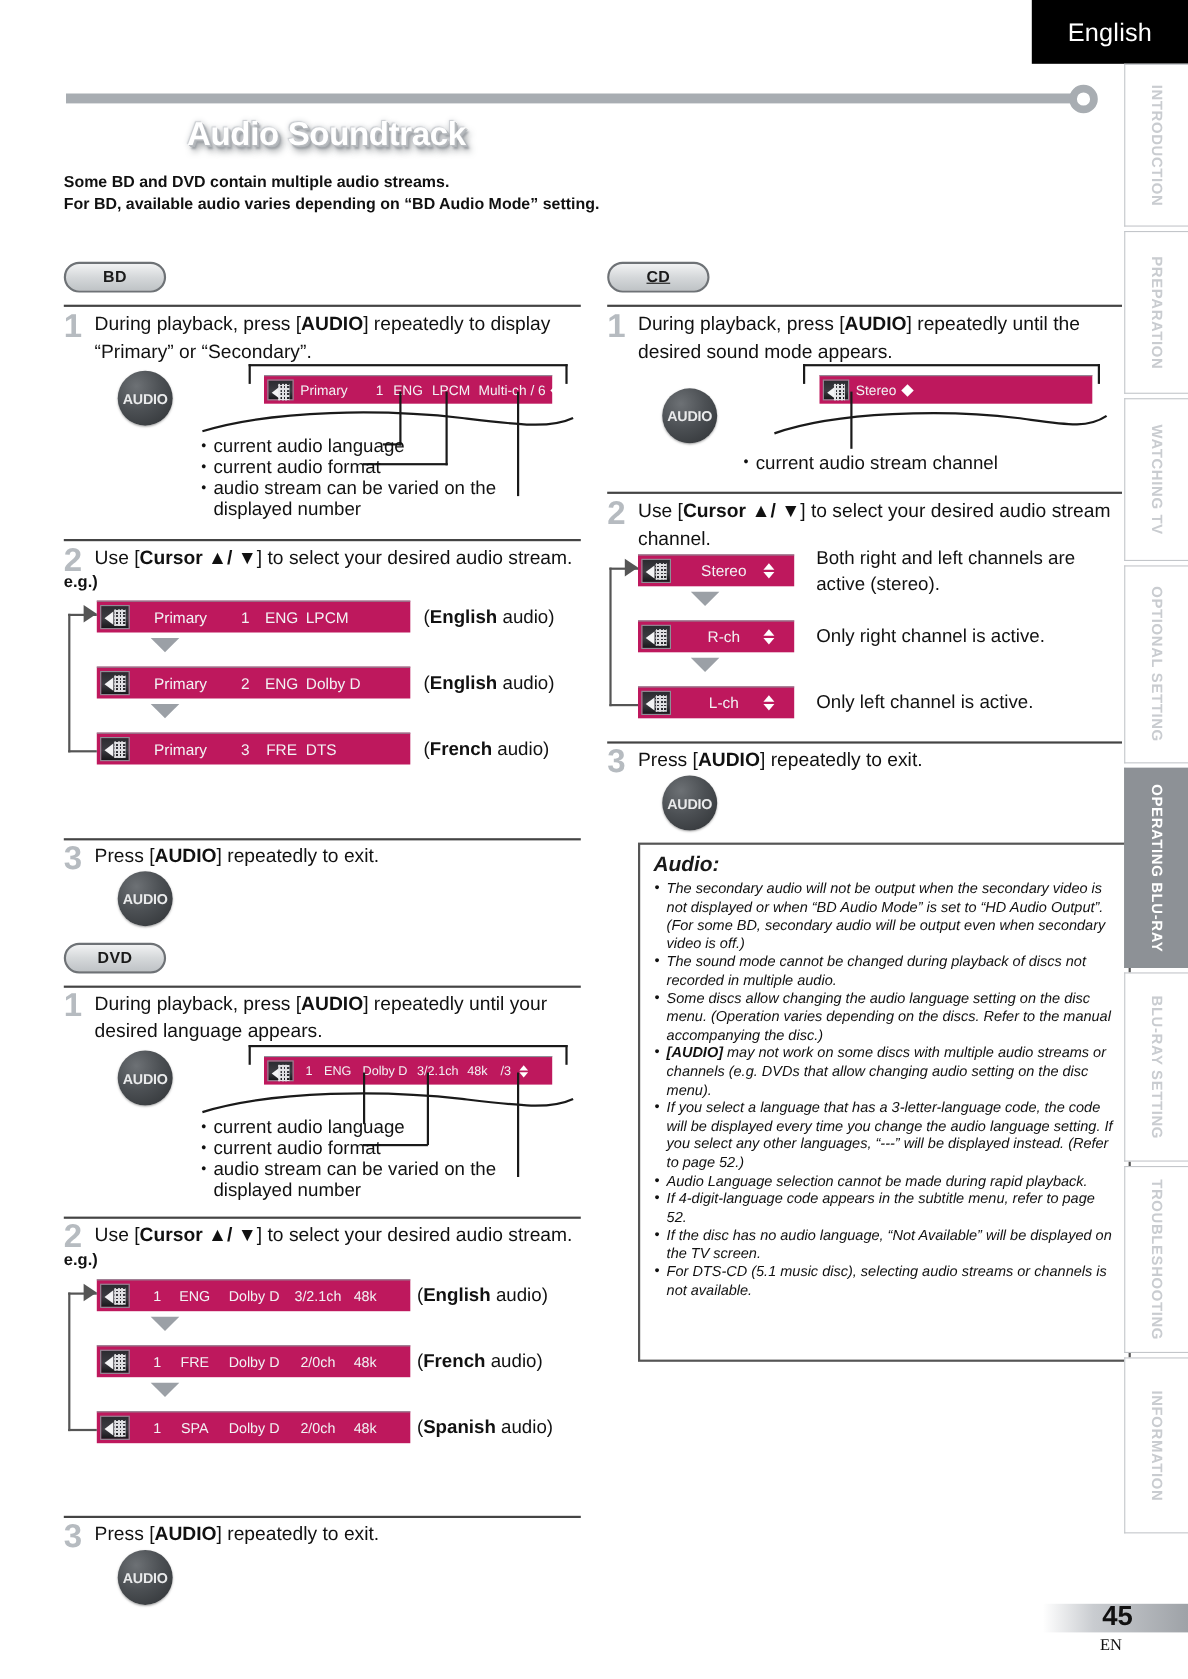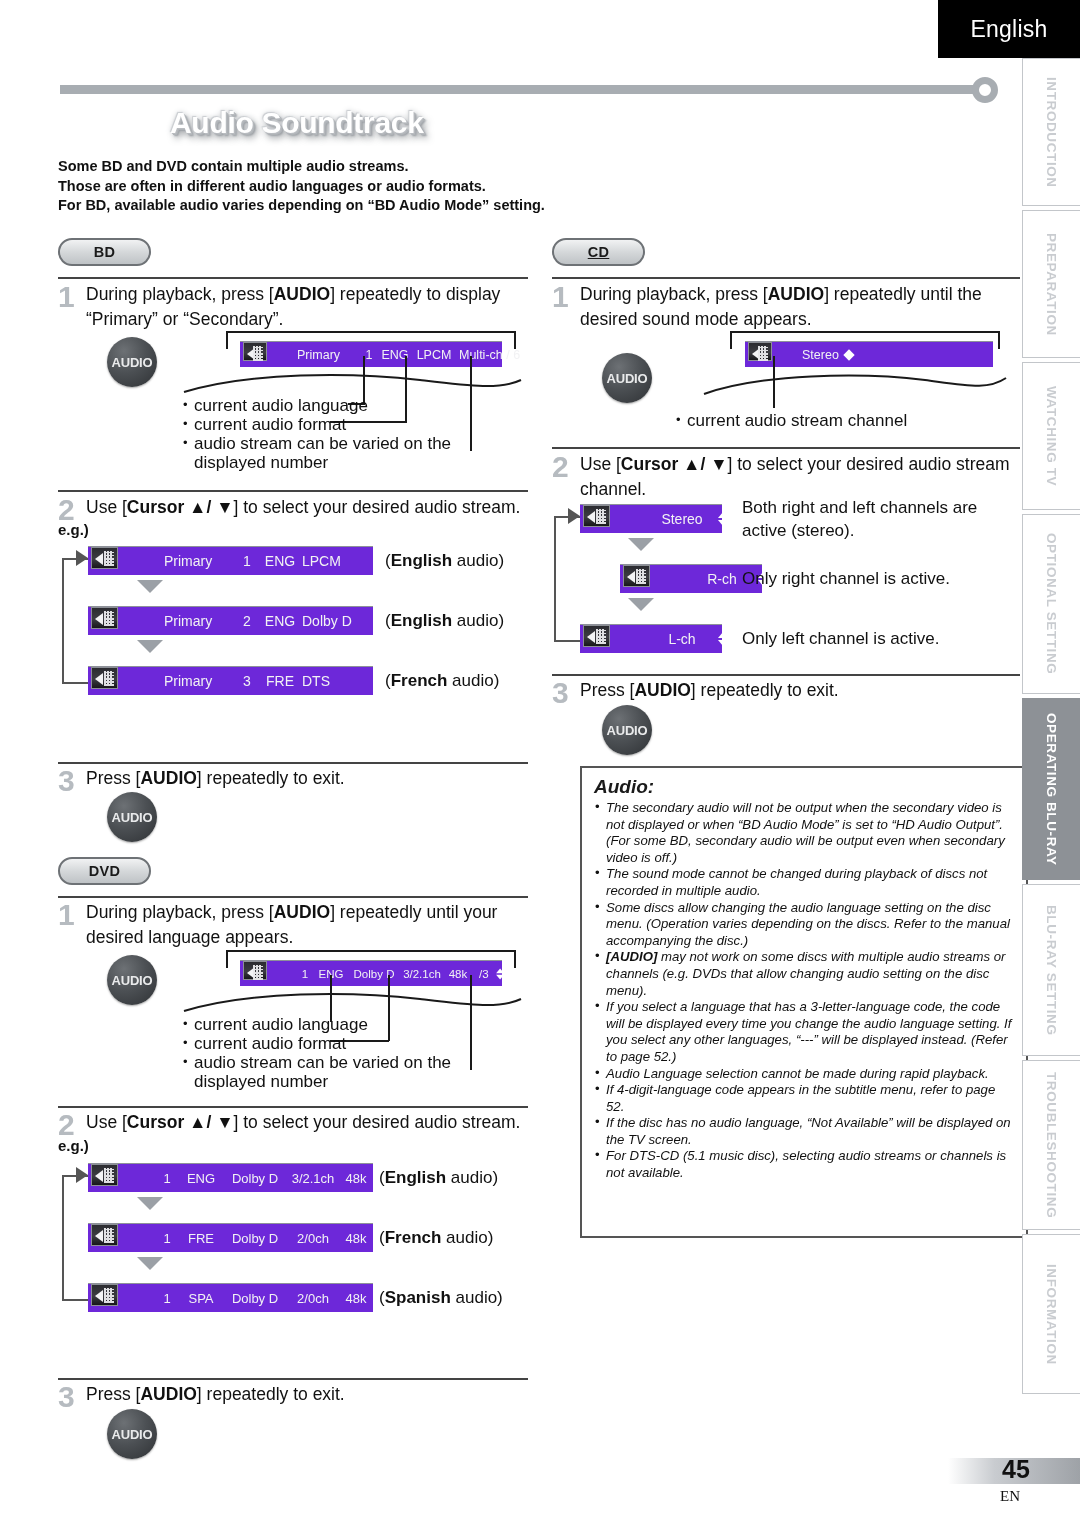--- a/index.html
+++ b/index.html
@@ -77,25 +77,24 @@
     box-shadow: 0 1px 2px rgba(0,0,0,.35);
     display: flex; align-items: center; justify-content: center;
   }
   .audio-key span {
     color: #e9eaeb; font-size: 13px; font-weight: bold; letter-spacing: -.2px;
   }
 
   
   .osd {
     position: absolute; height: 29px;
-    background: #6d28d9;
-    display: flex; 
+    background: #be185d;
+    display: flex; align-items: center;
     color: #f2f2f4; font-size: 14px;
     border-top: 1px solid #8e9199;
-    gap: 24px;
   }
   .osd.small { height: 26px; font-size: 12.5px; }
   .osd-icon {
     width: 27px; height: 22px; margin-left: 3px; margin-right: 6px;
     background: linear-gradient(180deg,#2b2b30 0%,#3c3c42 55%,#17171a 100%);
     border: 1px solid #8c8f96;
     position: relative; flex: none;
   }
   .osd.small .osd-icon { width: 24px; height: 19px; }
   .osd-icon .spk {
@@ -207,21 +206,20 @@
 
 <div class="page">
 
   <div class="lang-badge">English</div>
   <div class="title-rule"></div>
   <div class="title-circle"></div>
   <div class="page-title">Audio Soundtrack</div>
 
   <div class="intro">
     <div>Some BD and DVD contain multiple audio streams.</div>
-    <div>Those are often in different audio languages or audio formats.</div>
     <div>For BD, available audio varies depending on “BD Audio Mode” setting.</div>
   </div>
 
   <div class="disc-pill" style="left:58px; top:238px;">BD</div>
   <div class="hrule" style="left:58px; top:277px; width:470px;"></div>
 
   <div class="step-num" style="left:58px; top:282px;">1</div>
   <div class="step-text" style="left:86px; top:282px; width:440px;">During playback, press [<b>AUDIO</b>] repeatedly to display “Primary” or “Secondary”.</div>
 
   <div class="audio-key" style="left:107px; top:337px;">
@@ -461,21 +459,21 @@
         <i class="grid"></i>
       </div>
     <div class="osd-fields" style="margin-left:12px">
       <span style="width:60px;text-align:center">Stereo</span>
       <i class="caret-ud"></i>
     </div>
   </div>
   <div class="side-note" style="left:742px; top:496px; width:270px;">Both right and left channels are active (stereo).</div>
   <div class="flow-arrow" style="left:628px; top:538px;"></div>
 
-  <div class="osd" style="left:580px; top:564px; width:142px;margin-left:40px;">
+  <div class="osd" style="left:580px; top:564px; width:142px;">
     <div class="osd-icon">
         <i class="spk"></i>
         <i class="grid"></i>
       </div>
     <div class="osd-fields" style="margin-left:12px">
       <span style="width:60px;text-align:center">R-ch</span>
       <i class="caret-ud"></i>
     </div>
   </div>
   <div class="side-note" style="left:742px; top:567px; width:270px;">Only right channel is active.</div>

